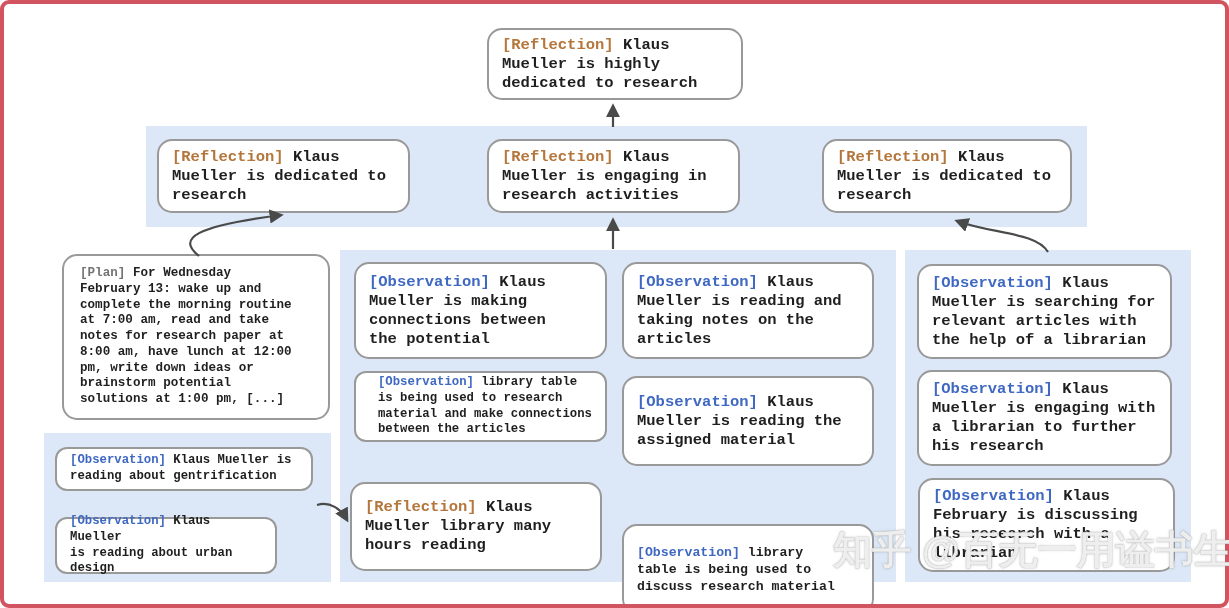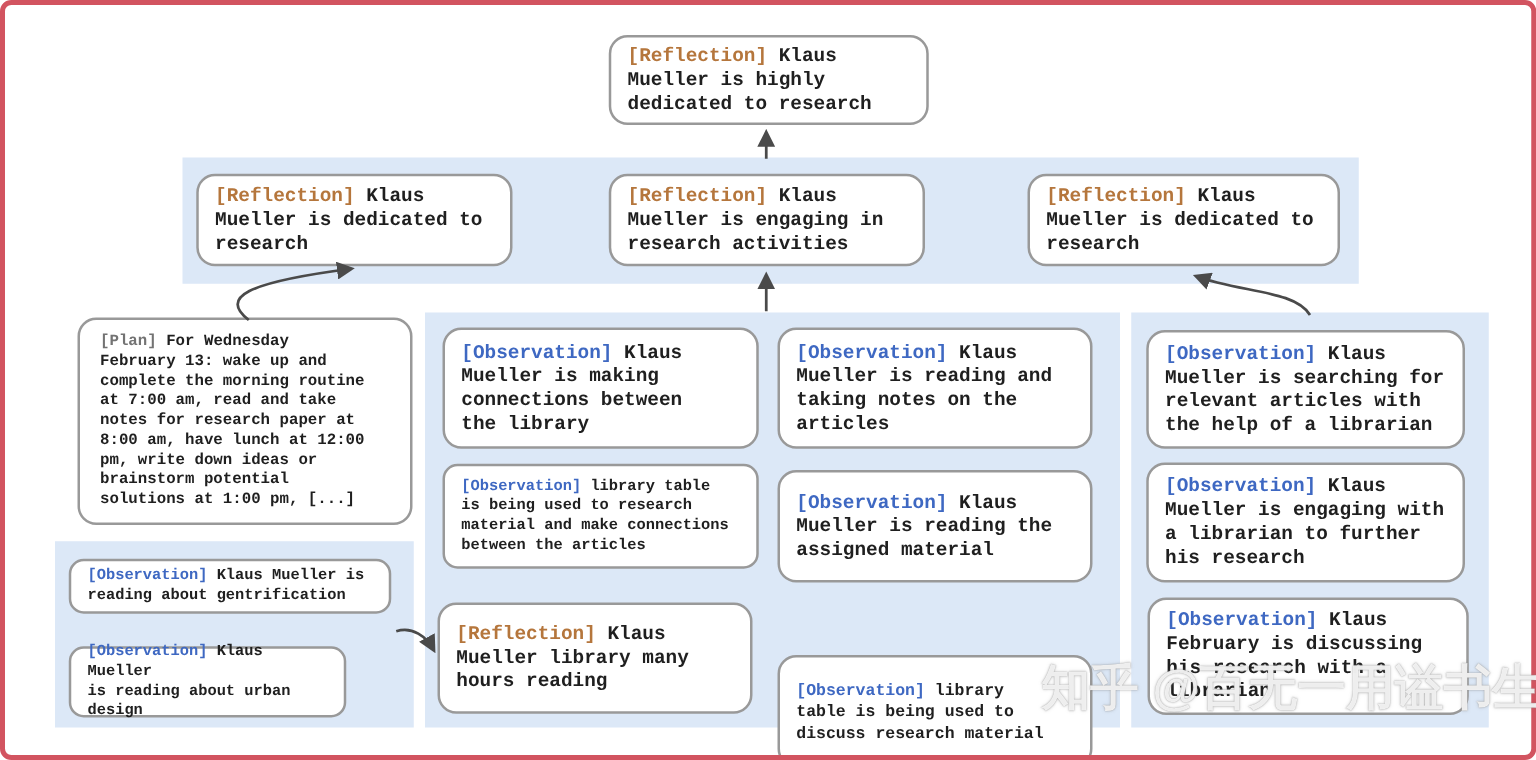--- a/index.html
+++ b/index.html
@@ -41,21 +41,21 @@
   #band  {left:146px;top:126px;width:941px;height:101px;}
   #n-ra  {left:157px;top:139px;width:253px;height:74px;}
   #n-rb  {left:487px;top:139px;width:253px;height:74px;}
   #n-rc  {left:822px;top:139px;width:250px;height:74px;}
   #n-plan{left:62px;top:254px;width:268px;height:166px;}
   #p-left{left:44px;top:433px;width:287px;height:149px;}
   #n-l1  {left:55px;top:447px;width:258px;height:44px;}
   #n-l2  {left:55px;top:517px;width:222px;height:57px;}
   #p-mid {left:340px;top:250px;width:556px;height:332px;}
   #n-m1  {left:354px;top:262px;width:253px;height:97px;}
-  #n-m2  {left:354px;top:371px;width:253px;height:84px;}
+  #n-m2  {left:354px;top:371px;width:253px;height:71px;align-items:flex-end;}
   #n-m3  {left:350px;top:482px;width:252px;height:89px;}
   #n-n1  {left:622px;top:262px;width:252px;height:97px;}
   #n-n2  {left:622px;top:376px;width:252px;height:90px;}
   #n-n3  {left:622px;top:480px;width:252px;height:90px;margin-top:44px;}
   #p-right{left:905px;top:250px;width:286px;height:332px;}
   #n-r1  {left:917px;top:264px;width:255px;height:95px;}
   #n-r2  {left:917px;top:370px;width:255px;height:96px;}
   #n-r3  {left:918px;top:478px;width:257px;height:94px;}
 </style>
 </head>
@@ -111,21 +111,21 @@
 
   <div class="node fs-sm" id="n-l2">
     <div class="txt"><span class="tag" style="color: rgb(62, 104, 194);">[Observation]</span><span class="node-text"> Klaus Mueller
 is reading about urban design</span></div>
   </div>
 
   <div class="node fs-lg" id="n-m1">
     <div class="txt"><span class="tag" style="color: rgb(62, 104, 194);">[Observation]</span><span class="node-text"> Klaus
 Mueller is making
 connections between
-the library</span></div>
+the potential</span></div>
   </div>
 
   <div class="node fs-sm" id="n-m2">
     <div class="txt"><span class="tag" style="color: rgb(62, 104, 194);">[Observation]</span><span class="node-text"> library table
 is being used to research
 material and make connections
 between the articles</span></div>
   </div>
 
   <div class="node fs-lg" id="n-m3">

